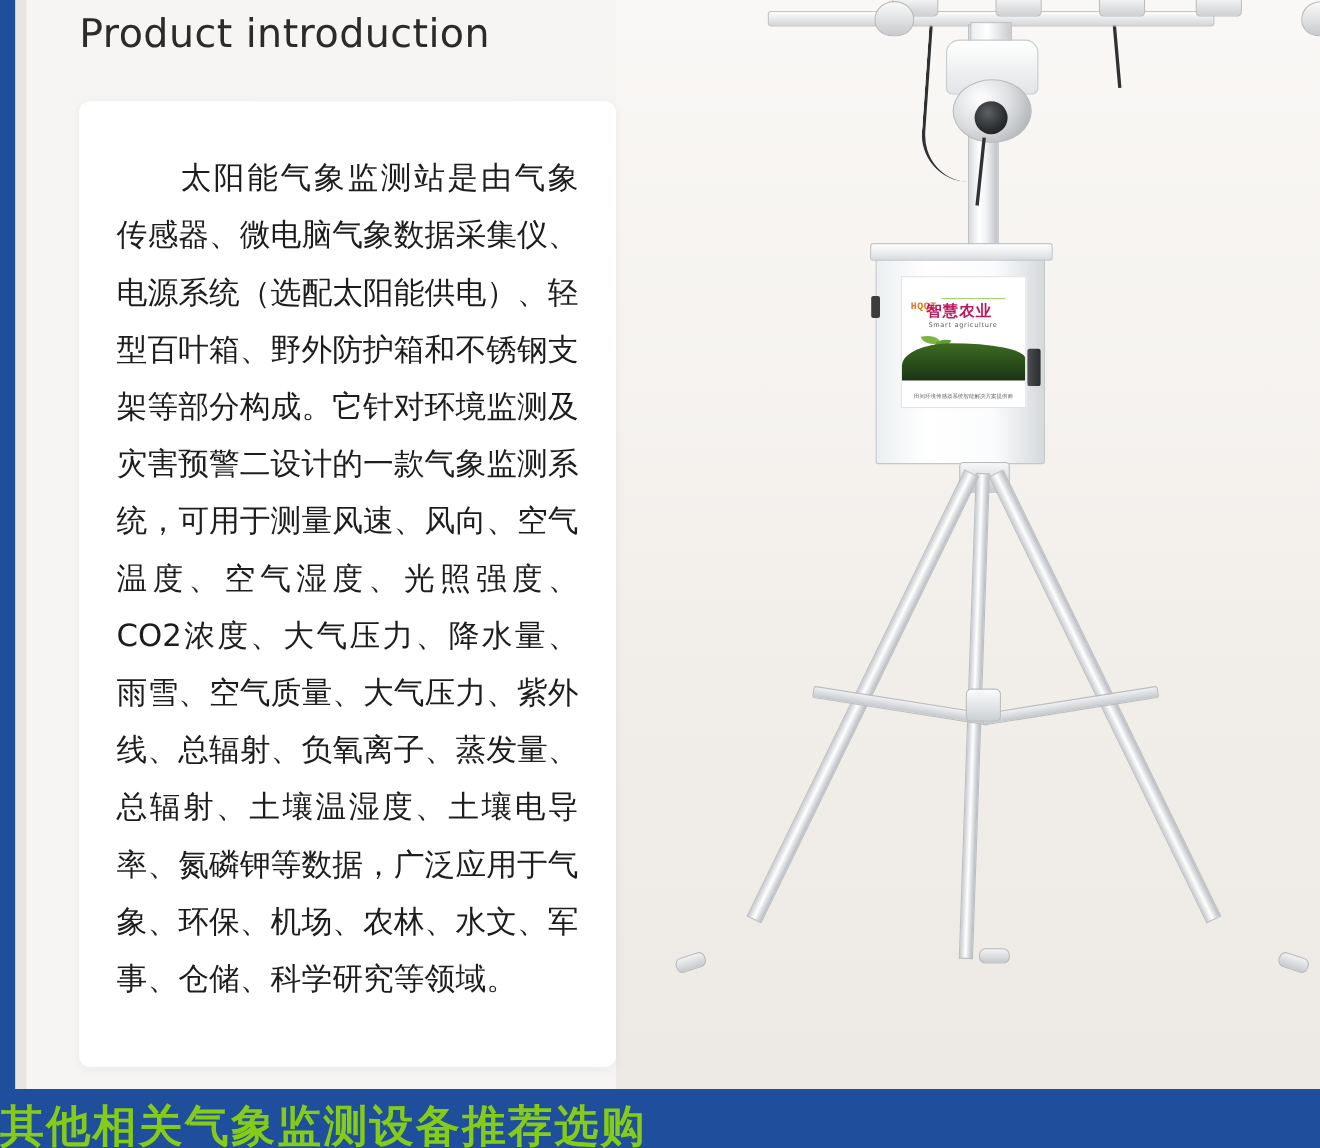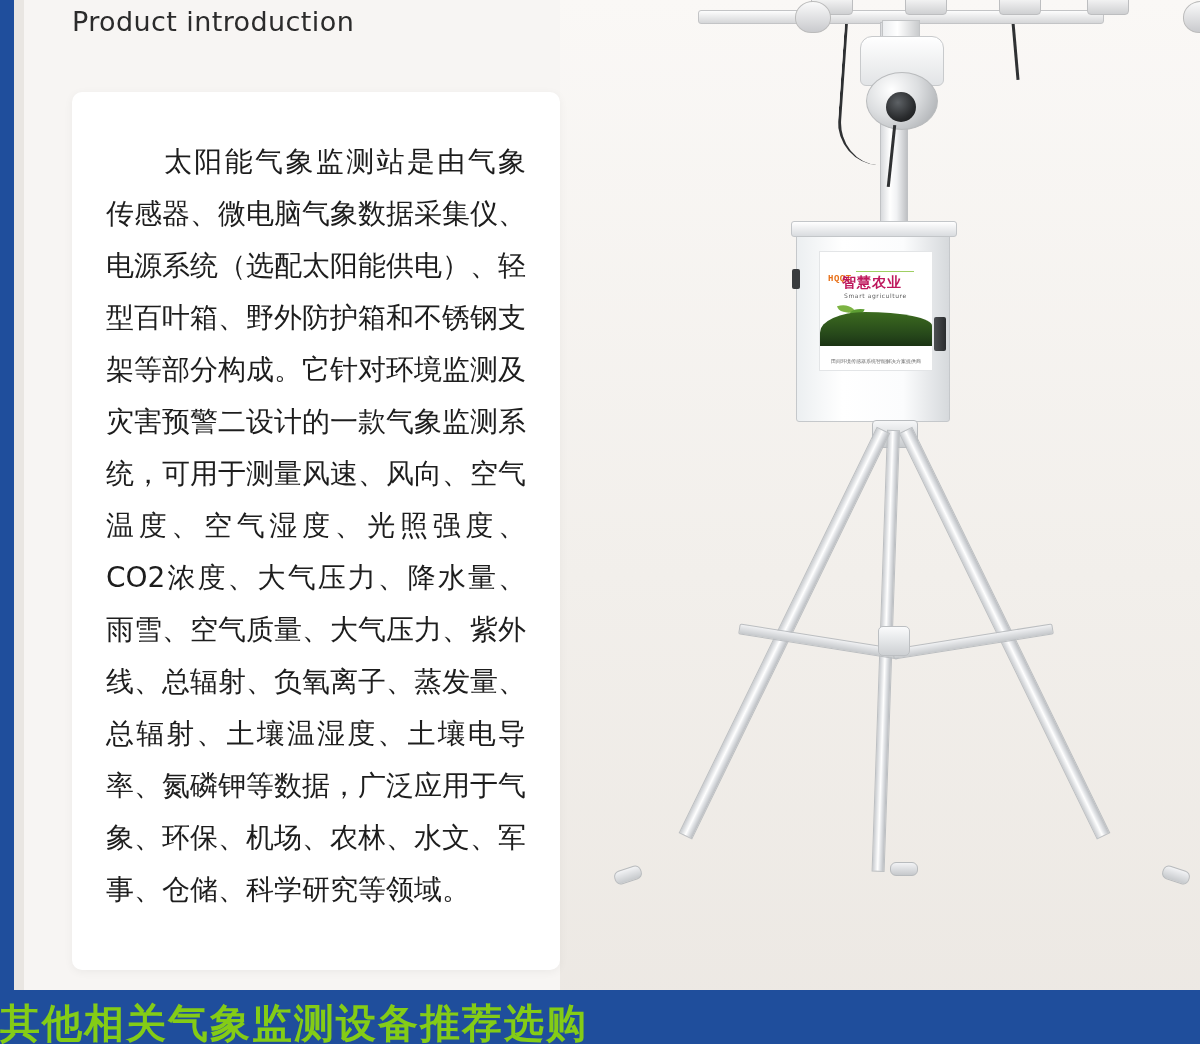--- a/index.html
+++ b/index.html
@@ -40,22 +40,22 @@
     top: 0;
     width: 640px;
     height: 1044px;
     background: linear-gradient(180deg, #faf8f6 0%, #f2efeb 55%, #ece8e3 100%);
   }
 
   
   .heading {
     position: absolute;
     left: 72px;
-    top: 2px;
-    font-size: 27px;
+    top: 12px;
+    font-size: 36px;
     color: #2b2b2b;
     letter-spacing: 0.4px;
     font-family: "DejaVu Sans", sans-serif;
     font-weight: 400;
     line-height: 40px;
   }
 
   
   .desc-card {
     position: absolute;

